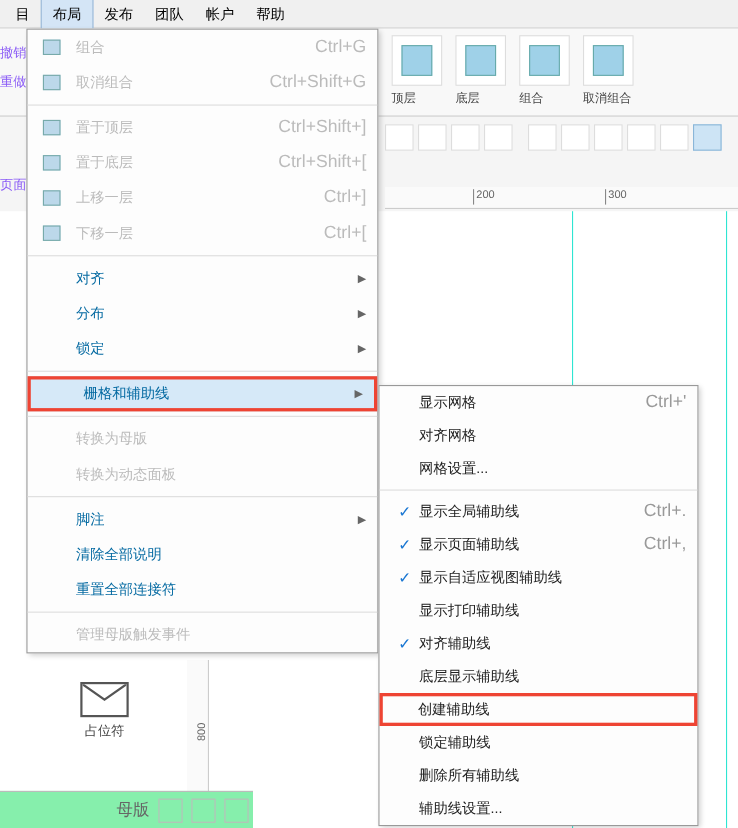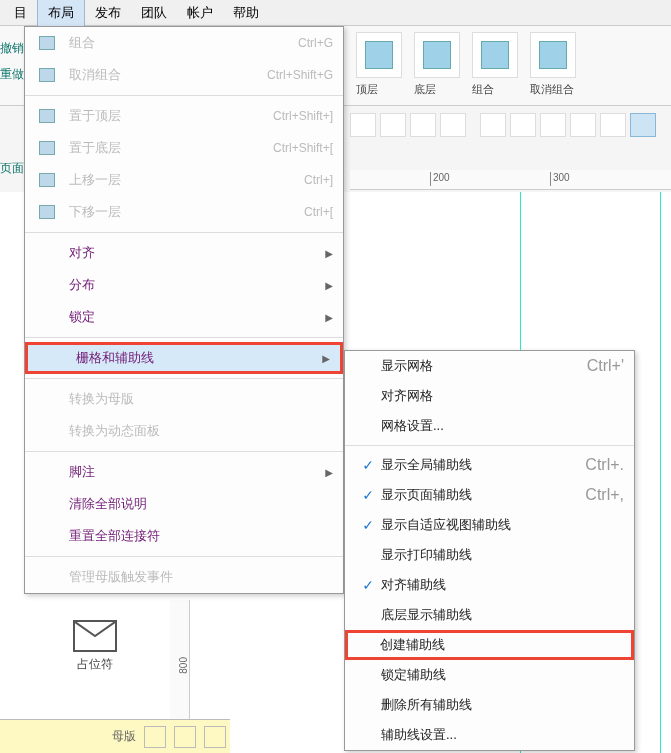--- a/index.html
+++ b/index.html
@@ -26,47 +26,47 @@
 .ruler-tick { position: absolute; top: 2px; border-left: 1px solid #888; height: 14px; padding-left: 2px; }
 
 
 .canvas { position: absolute; left: 0; top: 192px; right: 0; bottom: 0; background: #fff; }
 .vline { position: absolute; top: 0; bottom: 0; width: 1px; background: #2ee5d2; }
 
 
 .menu1 { position: absolute; left: 24px; top: 26px; width: 320px; background: #fdfdfd; border: 1px solid #999; box-shadow: 2px 2px 5px rgba(0,0,0,.2); font-size: 13px; z-index: 10; }
 .menu1-row { display: flex; align-items: center; height: 32px; padding: 0 10px 0 10px; position: relative; }
 .menu1-icon { width: 24px; height: 20px; margin-right: 10px; display: flex; align-items: center; justify-content: center; }
-.menu1-label { flex: 1; color: #701a75; }
-.menu1-shortcut { color: #999; font-size: 12px; }
+.menu1-label { flex: 1; color: #0369a1; }
+.menu1-shortcut { color: #999; font-size: 16px; }
 .menu1-row.disabled .menu1-label, .menu1-row.disabled .menu1-shortcut { color: #bbb; }
 .menu1-sep { height: 1px; background: #ddd; margin: 4px 0; }
 .menu1-arrow { position: absolute; right: 10px; color: #666; font-size: 10px; }
 .menu1-row.boxed { border: 3px solid #e43; background: #d6e9f8; }
 .menu1-row.boxed .menu1-label { margin-left: 4px; }
 
 
 .menu2 { position: absolute; left: 344px; top: 350px; width: 291px; background: #fdfdfd; border: 1px solid #999; box-shadow: 2px 2px 5px rgba(0,0,0,.2); font-size: 13px; z-index: 11; }
 .menu2-row { display: flex; align-items: center; height: 30px; padding: 0 10px 0 10px; }
 .menu2-check { width: 26px; text-align: center; color: #1976d2; font-size: 14px; }
 .menu2-label { flex: 1; color: #222; }
 .menu2-shortcut { color: #999; font-size: 16px; }
 .menu2-sep { height: 1px; background: #ddd; margin: 4px 0; }
 .menu2-row.boxed { border: 3px solid #e43; padding-left: 32px; }
-.side-left { position: absolute; left: 0; top: 58px; font-size: 12px; color: #0f766e; }
+.side-left { position: absolute; left: 0; top: 58px; font-size: 12px; color: #8b5cf6; }
 .lib-label { position: absolute; left: 2px; top: 430px; font-size: 12px; color: #444; }
 
 
 .placeholder-widget { position: absolute; left: 60px; top: 620px; width: 70px; text-align: center; }
 .env-icon { width: 44px; height: 32px; border: 2px solid #555; margin: 0 auto; position: relative; }
 .env-icon::before { content: ""; position: absolute; left: 0; top: 0; border-top: 16px solid transparent; border-left: 20px solid #555; border-right: 20px solid #555; opacity: 0; }
 .ph-label { font-size: 12px; color: #444; margin-top: 4px; }
 
 
-.bottom-bar { position: absolute; left: 0; bottom: 0; width: 230px; height: 34px; background: #fef9c3; border-top: 1px solid #bbb; display: flex; align-items: center; justify-content: flex-end; font-size: 12px; color: #666; padding-right: 4px; gap: 8px; }
+.bottom-bar { position: absolute; left: 0; bottom: 0; width: 230px; height: 34px; background: #86efac; border-top: 1px solid #bbb; display: flex; align-items: center; justify-content: flex-end; font-size: 15px; color: #666; padding-right: 4px; gap: 8px; }
 .bb-icon { width: 22px; height: 22px; border: 1px solid #bbb; }
 
 
 .ruler-v { position: absolute; left: 170px; top: 600px; width: 20px; height: 130px; background: #fafafa; border-right: 1px solid #ccc; font-size: 10px; color: #666; writing-mode: vertical-rl; text-align: center; }
 .ruler-v span { transform: rotate(180deg); display: inline-block; }
 
 
 .icon-sq { width: 28px; height: 28px; background: #9fd1e8; border: 1px solid #6aa; }
 </style>
 </head>

